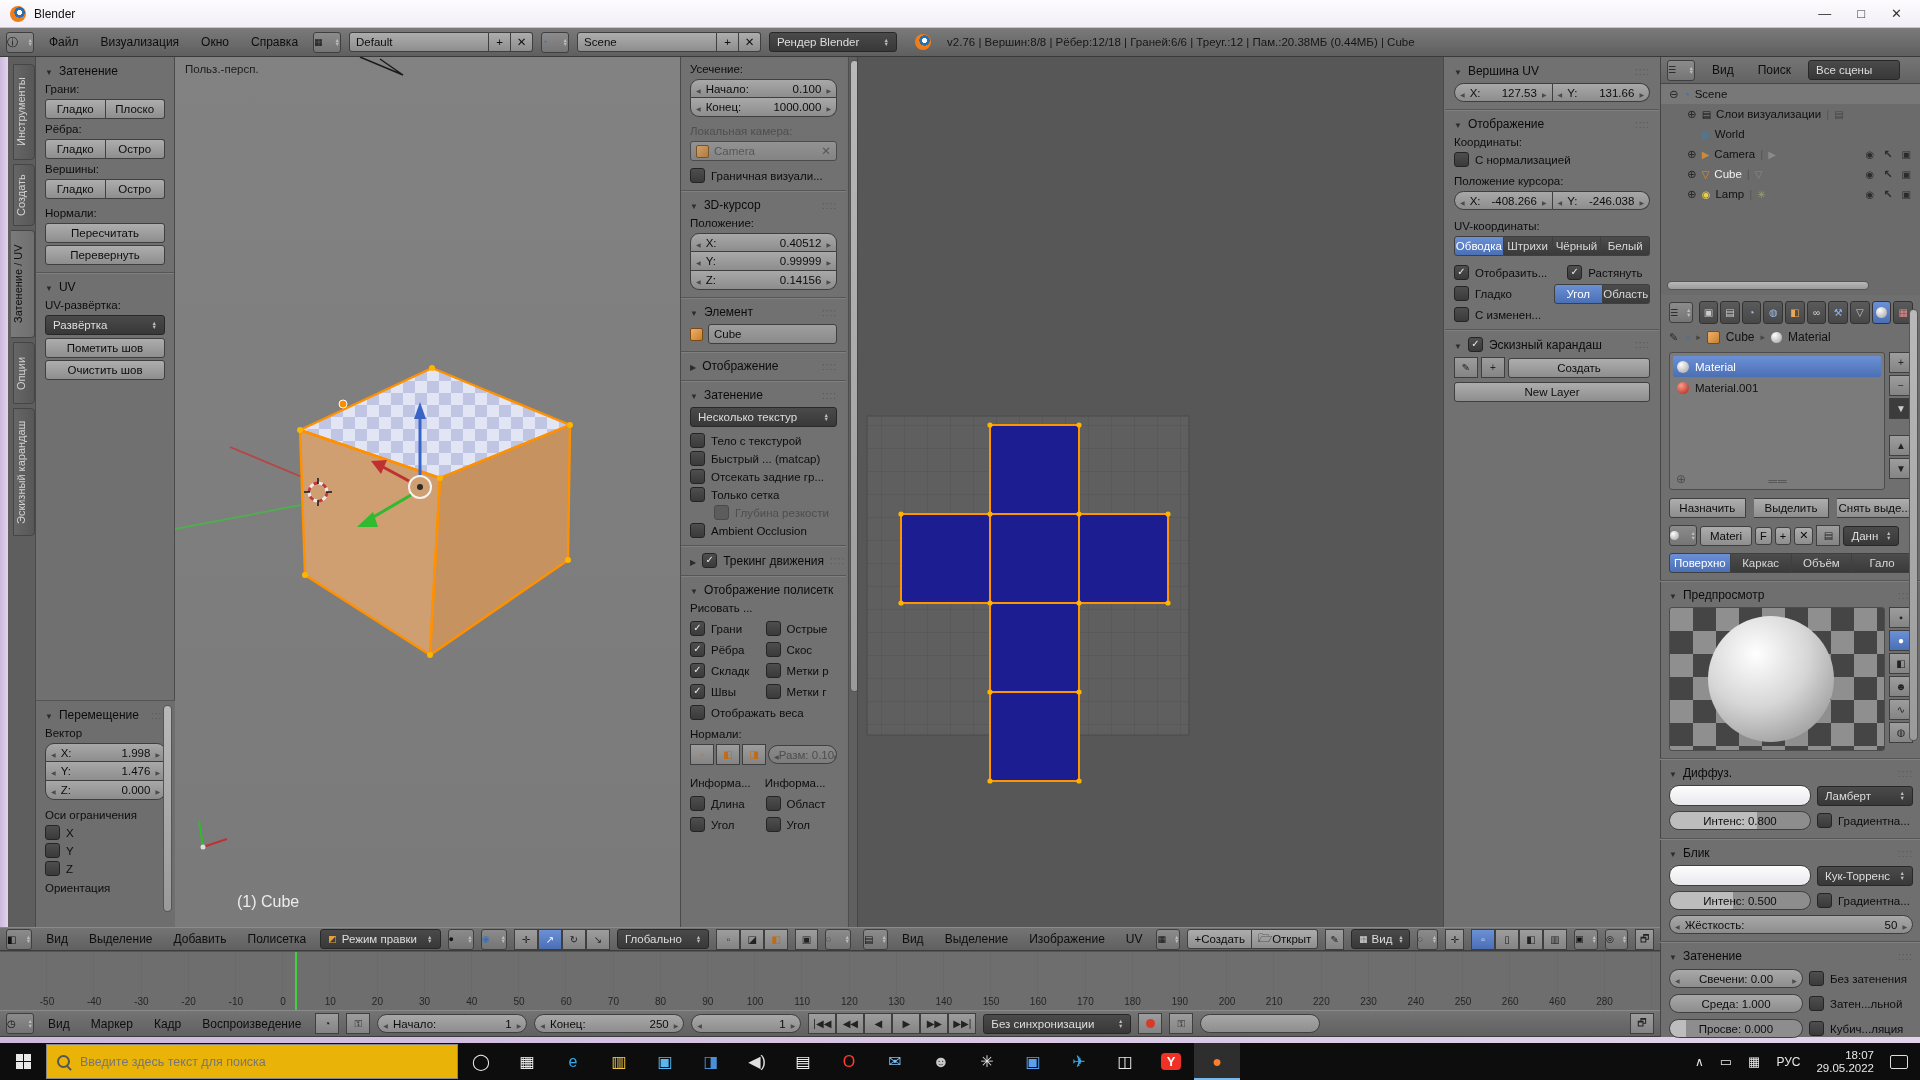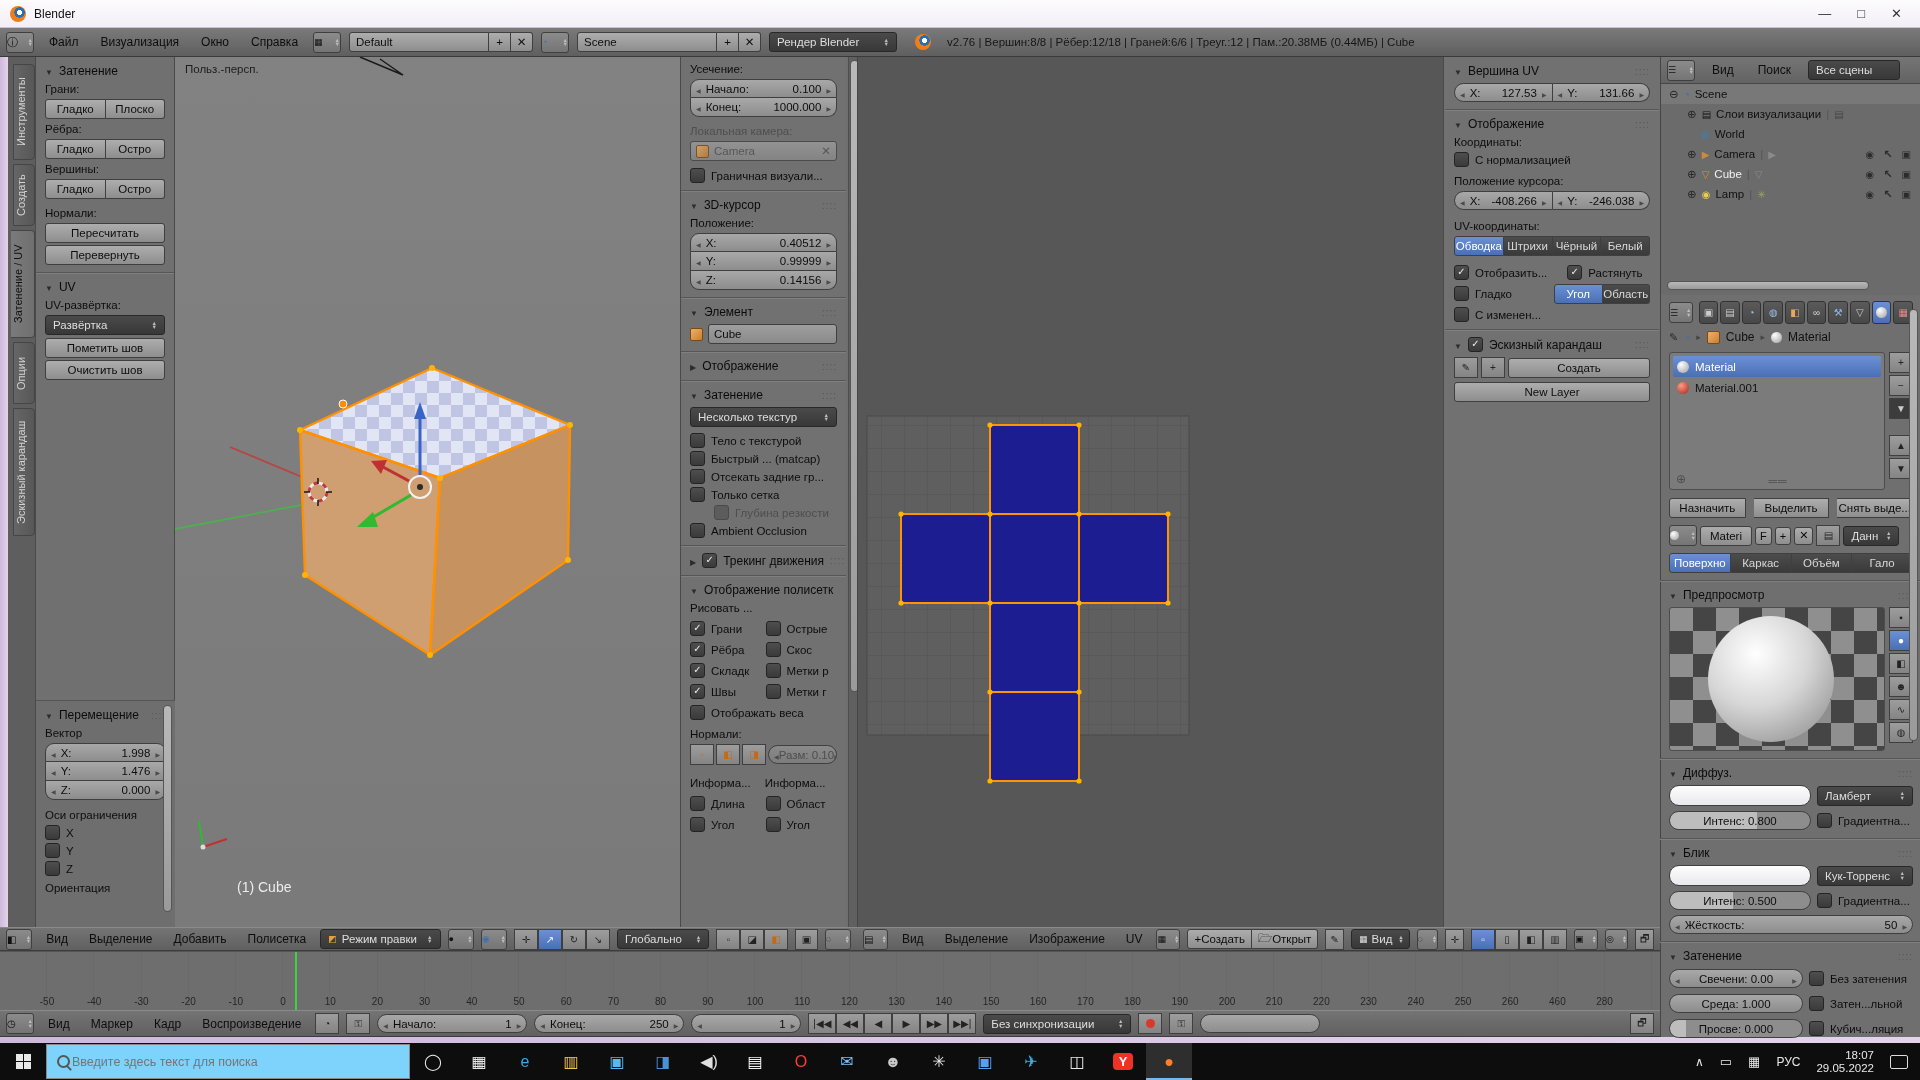--- a/index.html
+++ b/index.html
@@ -72,21 +72,21 @@
         padding:9px 1px;margin:2px 0;width:22px;box-sizing:border-box;text-align:center;}
   .vtab.active{background:linear-gradient(90deg,#6f6f6f,#7b7b7b);color:#111;border-right:none;width:24px;}
   .shelf{left:36px;top:57px;width:139px;height:870px;background:#707070;border-right:1px solid #4a4a4a;box-sizing:border-box;}
   .shelf-inner{padding:2px 9px;}
   .opbox{position:absolute;left:0;top:643px;width:139px;height:227px;background:#6e6e6e;border-top:1px solid #555;
          padding:2px 9px;box-sizing:border-box;}
   .vscroll{position:absolute;width:7px;border-radius:4px;background:linear-gradient(#b9b9b9,#9a9a9a);border:1px solid #555;}
   
   .viewport{left:175px;top:57px;width:505px;height:870px;background:linear-gradient(#828282,#7a7a7a);overflow:hidden;}
   .vp-label{position:absolute;left:10px;top:6px;color:#1d1d1d;font-size:11.5px;}
-  .vp-obj{position:absolute;left:62px;bottom:32px;color:#ececec;font-size:14px;}
+  .vp-obj{position:absolute;left:62px;bottom:16px;color:#ececec;font-size:16px;}
   
   .npanel{left:680px;top:57px;width:166px;height:870px;background:#717171;border-left:1px solid #4a4a4a;
           box-sizing:border-box;padding:2px 9px;overflow:hidden;}
   .npscroll{left:848px;top:57px;width:9px;height:870px;background:#606060;border-left:1px solid #4e4e4e;}
   .field{box-sizing:border-box;display:flex;align-items:center;height:20px;background:linear-gradient(#9e9e9e,#8a8a8a);
          border:1px solid #3f3f3f;border-radius:3px;font-size:11.5px;color:#0d0d0d;padding:0 5px;gap:5px;}
   .cubeic{width:11px;height:11px;background:linear-gradient(135deg,#f0b06a,#c77f2f);border:1px solid #7a4a12;border-radius:2px;flex:none;}
   .grid2{display:grid;grid-template-columns:1fr 1fr;column-gap:4px;}
   
   .uveditor{left:857px;top:57px;width:803px;height:870px;background:#575757;overflow:hidden;border-left:1px solid #454545;}
@@ -127,21 +127,21 @@
   .tl-ruler{left:0;top:951px;width:1660px;height:59px;background:#6e6e6e;border-top:1px solid #555;overflow:hidden;}
   .ruler-num{position:absolute;bottom:4px;transform:translateX(-50%);font-size:10px;color:#262626;}
   .tl-grid{position:absolute;inset:0;background:repeating-linear-gradient(90deg,#68686800 0 46.2px,#65656580 46.2px 47.2px);}
   .framebar{position:absolute;top:0;bottom:0;width:2px;background:#3fd43f;}
   .tl-hdr{left:0;top:1010px;width:1660px;height:27px;}
   
   .taskbar{left:0;top:1043px;width:1920px;height:37px;background:#0d0d0d;display:flex;align-items:center;color:#e8e8e8;}
   .startbtn{width:46px;height:37px;display:flex;align-items:center;justify-content:center;}
   .winlogo{width:15px;height:15px;display:grid;grid-template-columns:7px 7px;grid-template-rows:7px 7px;gap:1px;}
   .winlogo div{background:#e8e8e8;}
-  .searchbox{width:364px;height:35px;background:#7dd3fc;border:1px solid #888;display:flex;align-items:center;padding:0 10px;box-sizing:border-box;}
+  .searchbox{width:412px;height:35px;background:#eab308;border:1px solid #888;display:flex;align-items:center;gap:8px;padding:0 10px;box-sizing:border-box;}
   .searchbox input{border:none;outline:none;background:transparent;font-size:12.5px;color:#222;width:290px;font-family:inherit;}
   .mag{width:9px;height:9px;border:2px solid #555;border-radius:50%;position:relative;flex:none;}
   .mag::after{content:"";position:absolute;width:2px;height:6px;background:#555;left:9px;top:8px;transform:rotate(-45deg);}
   .tapp{width:46px;height:37px;display:flex;align-items:center;justify-content:center;font-size:16px;}
   .tapp.active{background:#2e2e2e;box-shadow:inset 0 -2px 0 #76b9ed;}
   .tray{margin-left:auto;display:flex;align-items:center;gap:16px;padding-right:12px;font-size:12px;}
   .clock{text-align:right;font-size:11.5px;line-height:13px;}
   .notif{width:16px;height:12px;border:1.5px solid #ddd;border-radius:2px;}
   .eye::before{content:"◉";font-size:10px;}
   .parrow::before{content:"↖";font-weight:bold;}

